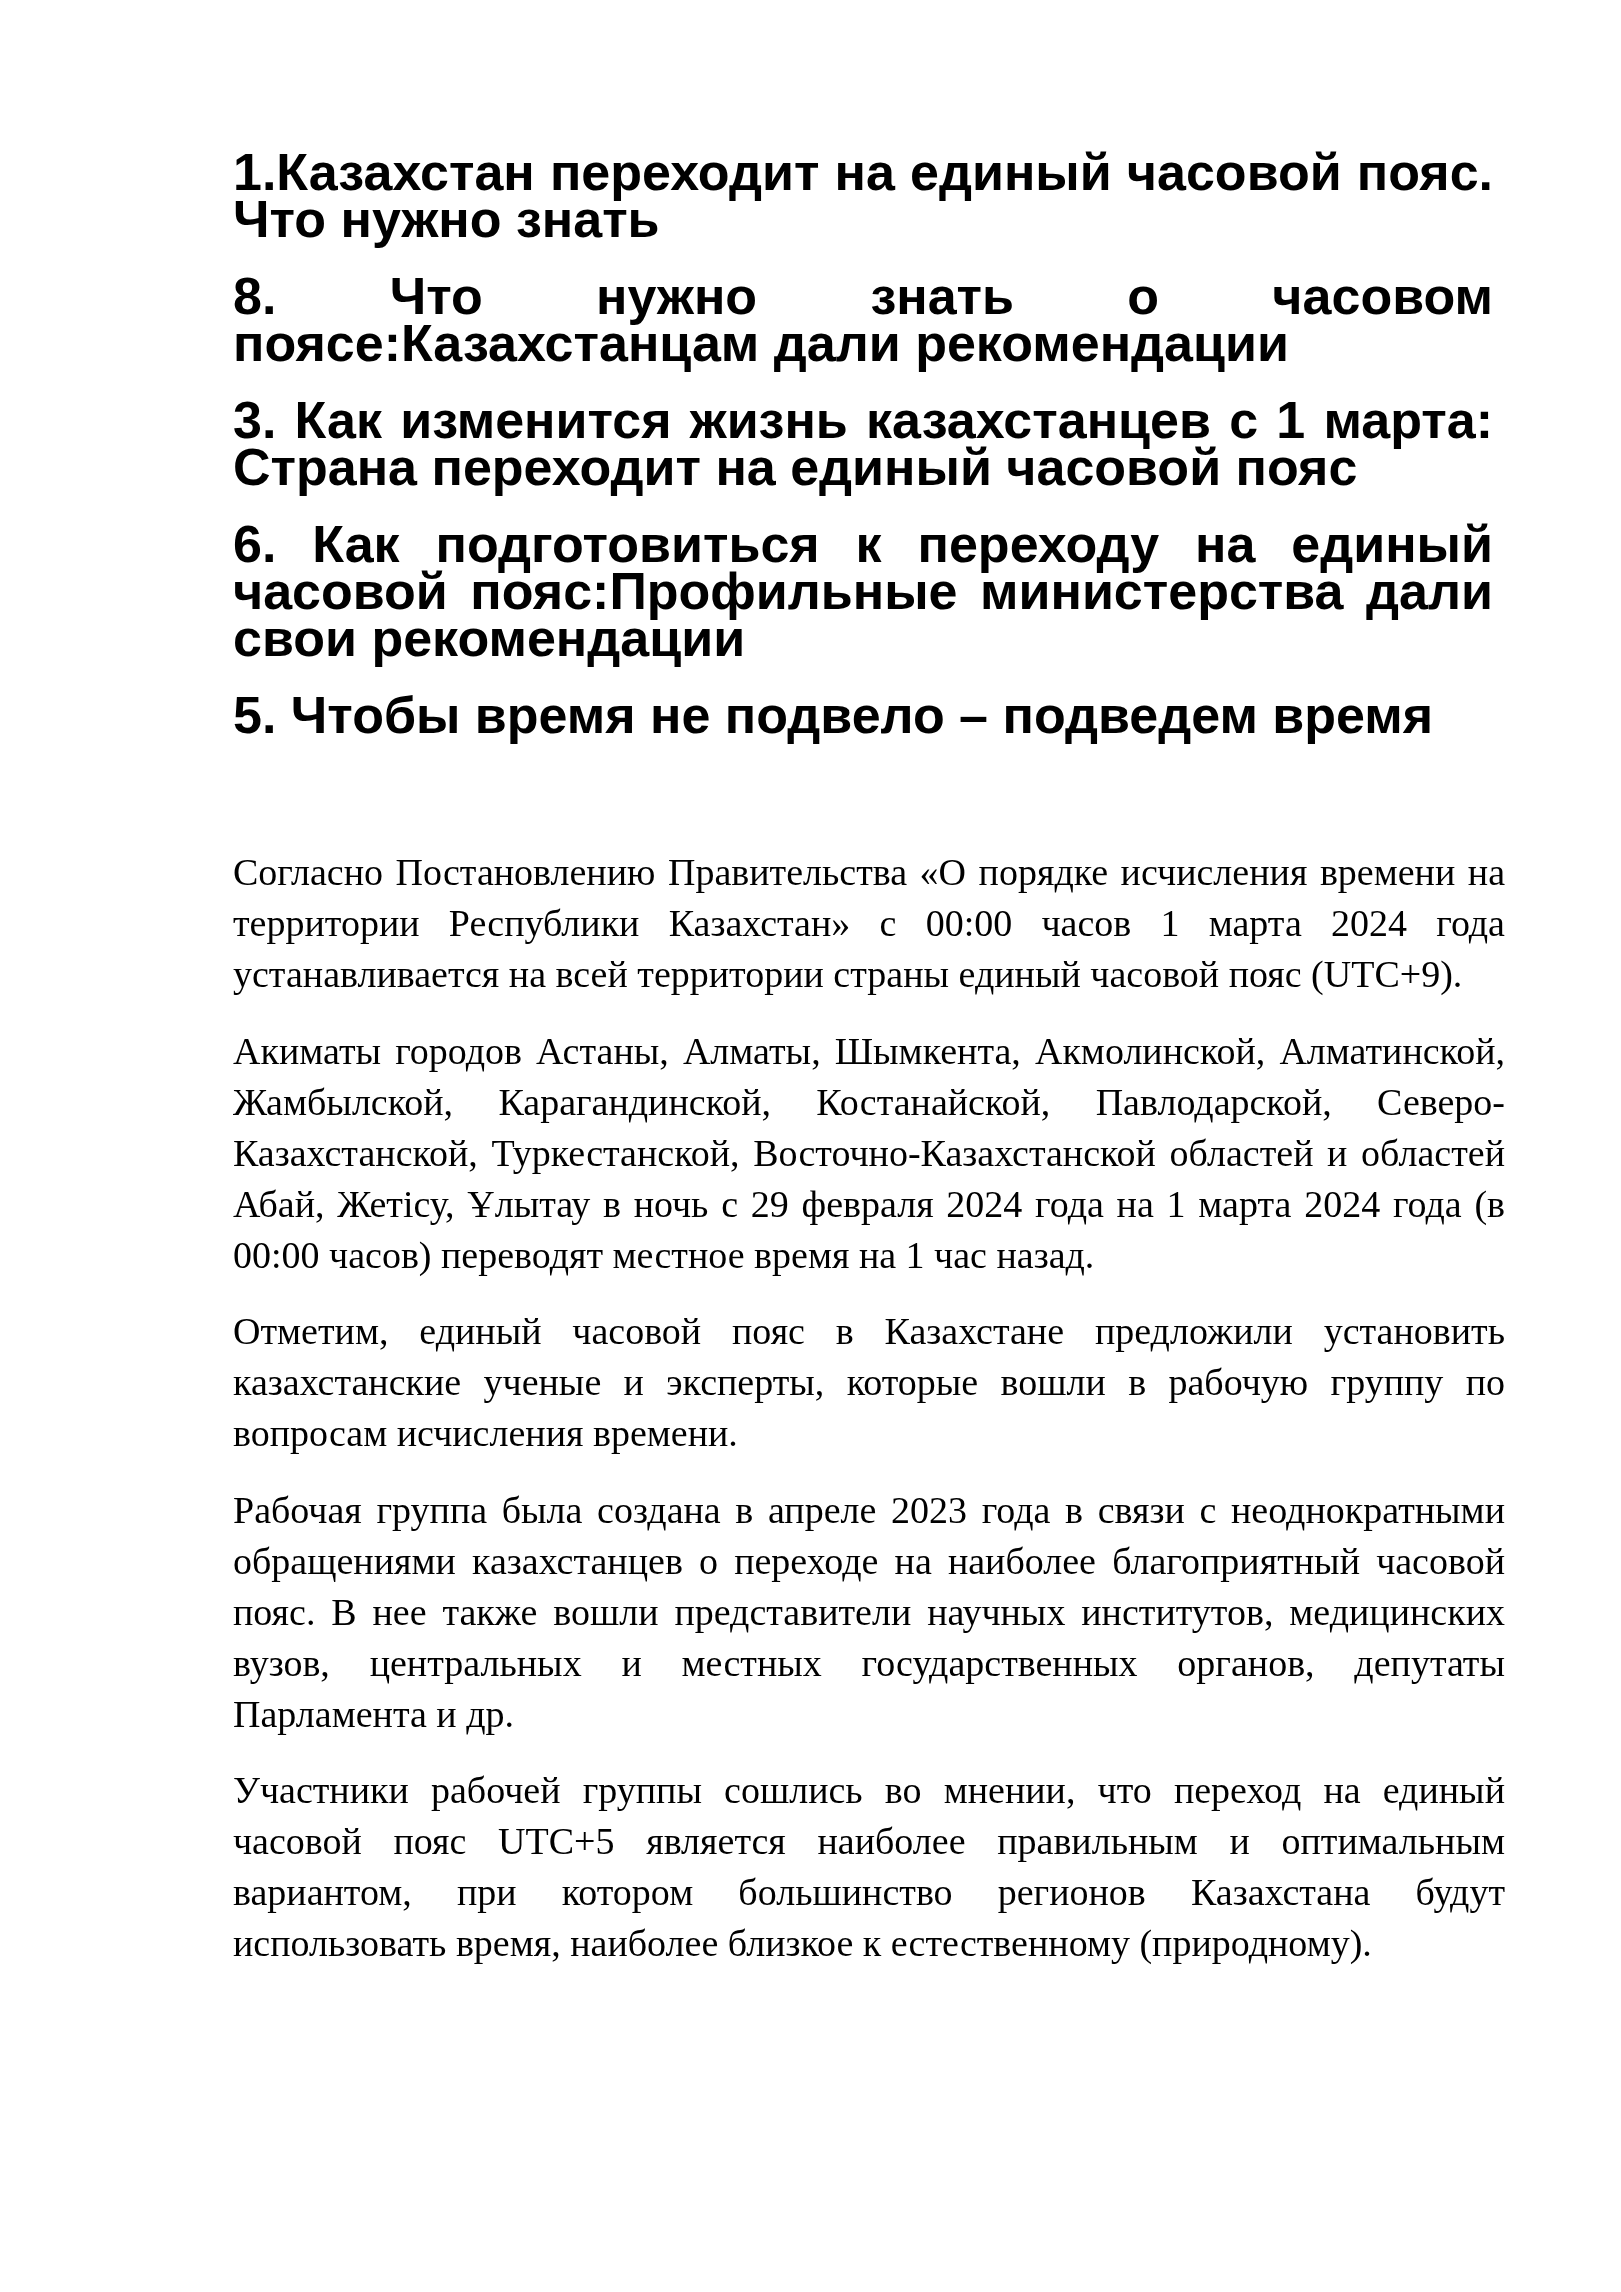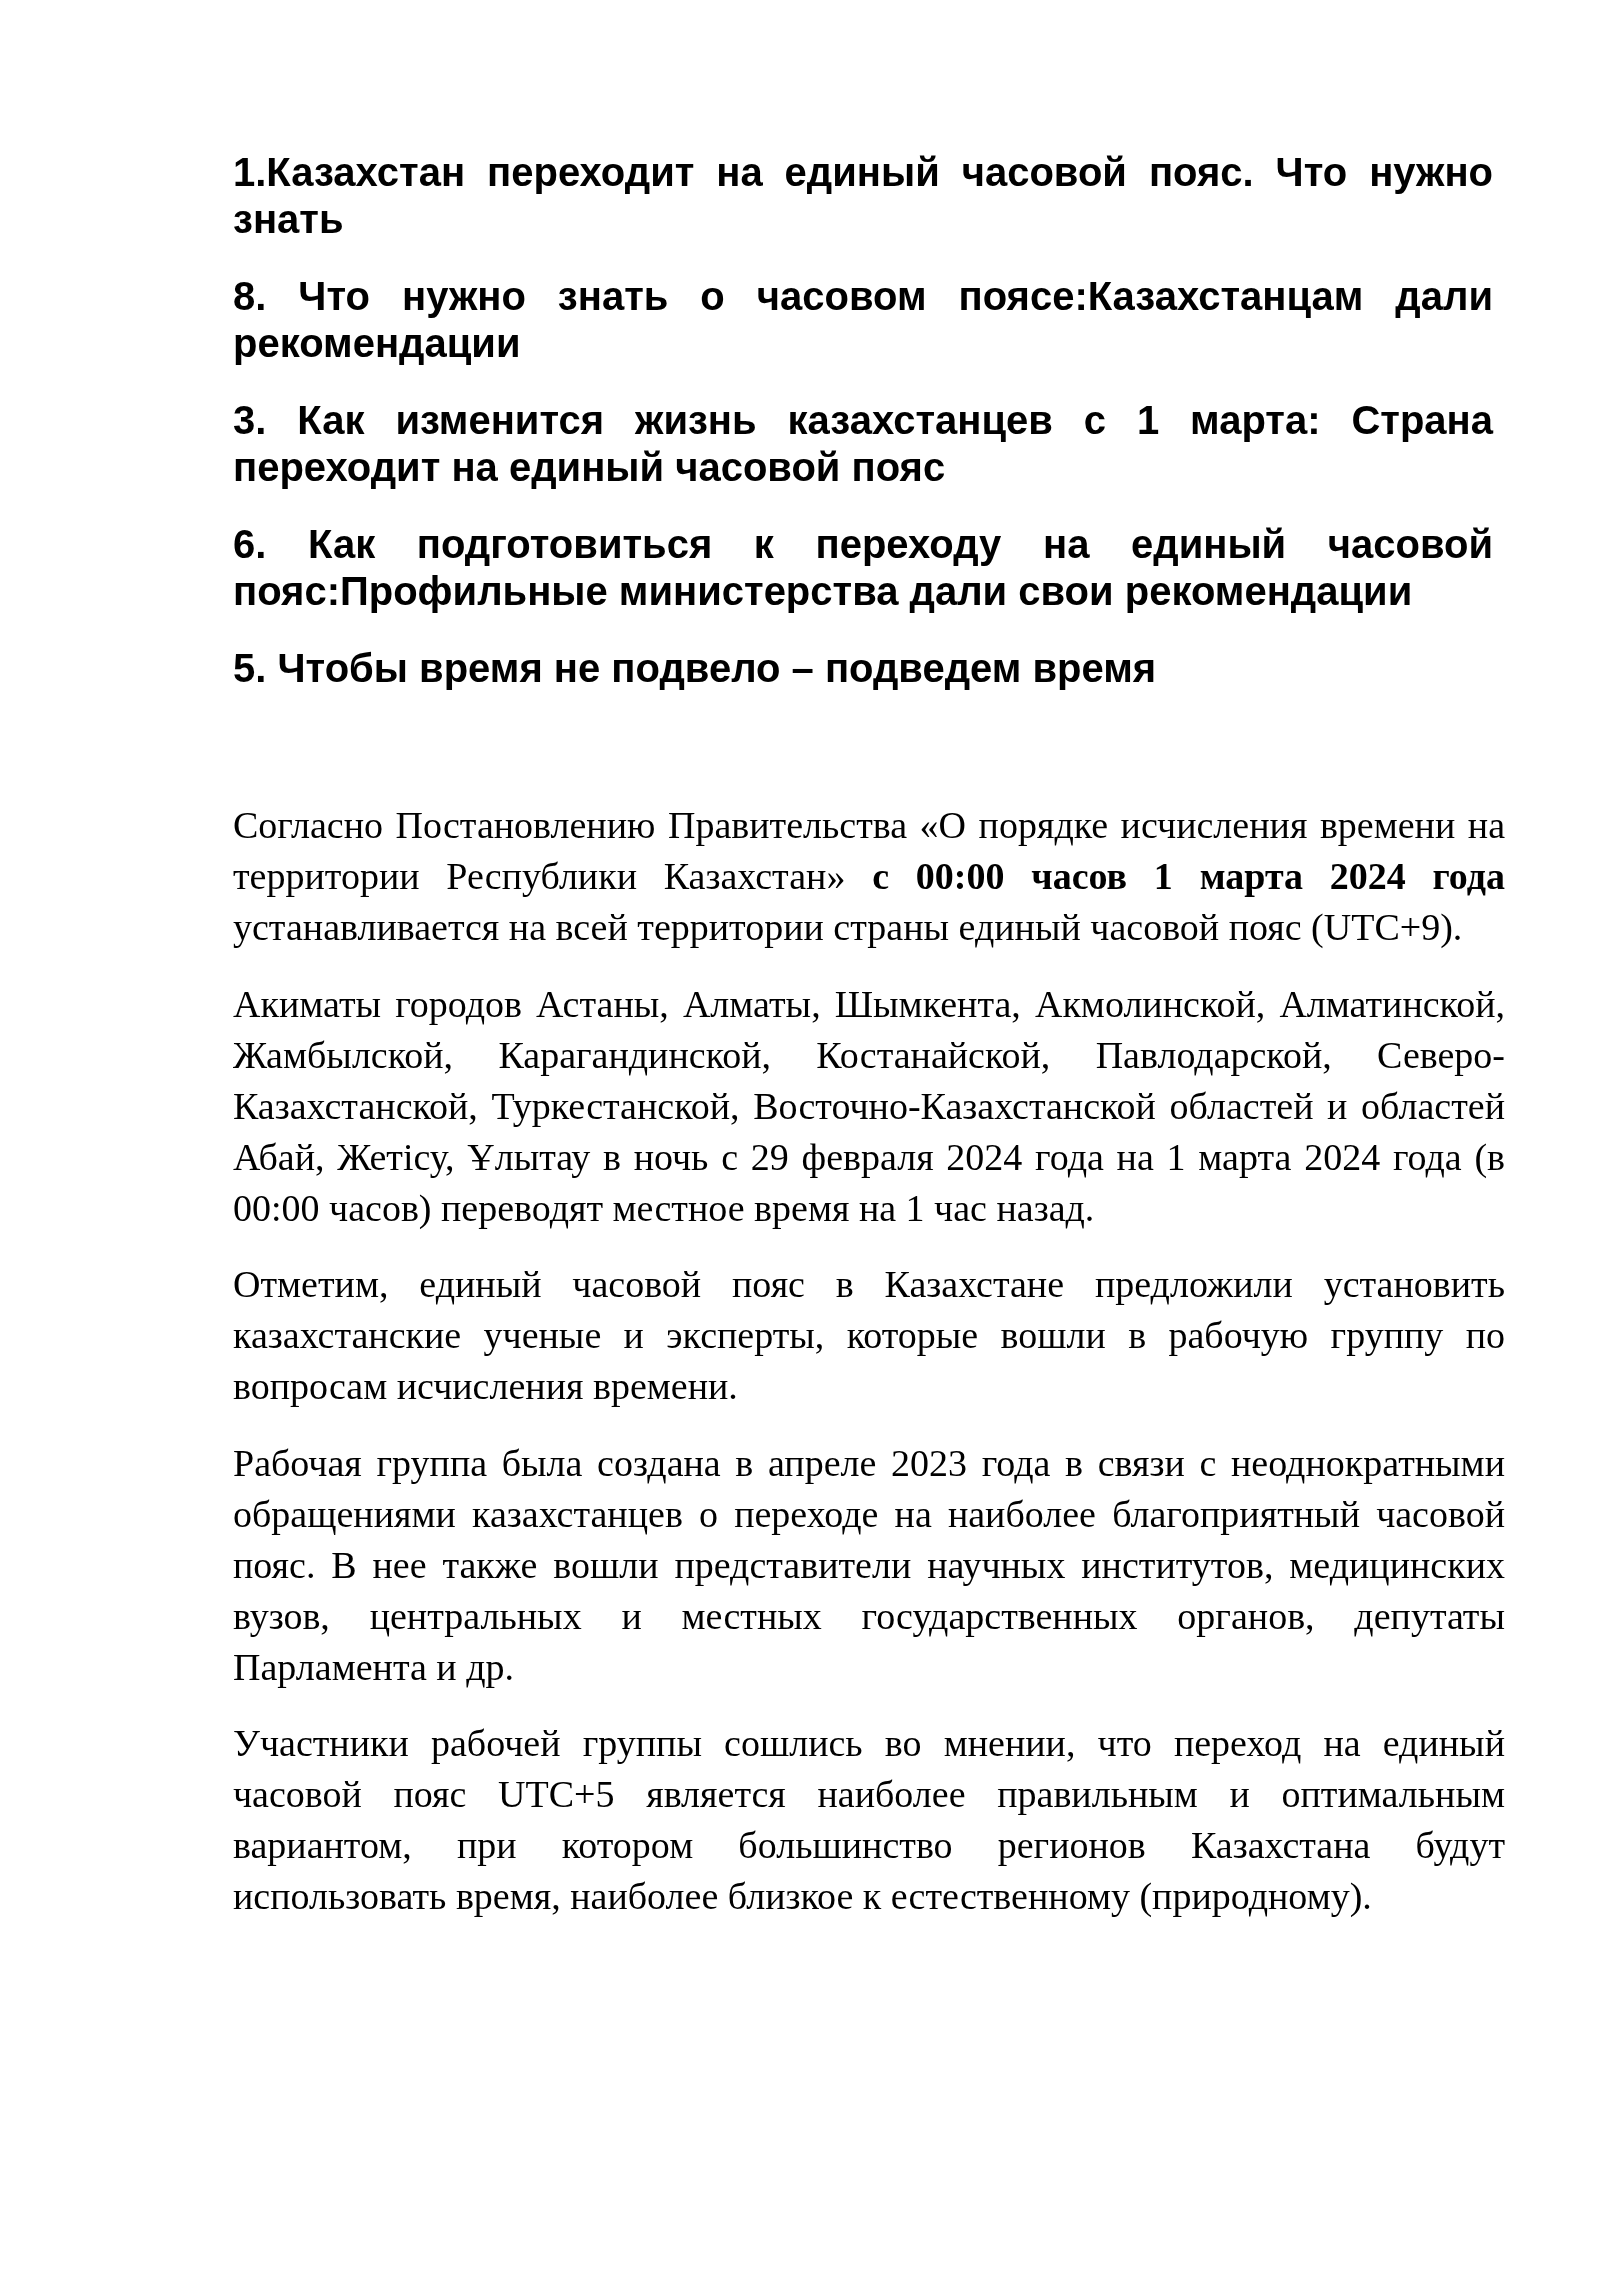--- a/index.html
+++ b/index.html
@@ -15,40 +15,40 @@
     box-sizing: border-box;
     padding: 149px 116px 0 233px;
     overflow: hidden;
   }
   .content {
     width: 100%;
   }
   .headline {
     font-family: "Liberation Sans", "DejaVu Sans", sans-serif;
     font-weight: 700;
-    font-size: 40px;
+    font-size: 52px;
     line-height: 47px;
     color: #000000;
     text-align: justify;
     margin: 0 12px 30px 0;
   }
   .section-gap {
     height: 78px;
   }
   .body-par {
     font-family: "Liberation Serif", "DejaVu Serif", serif;
     font-weight: 400;
     font-size: 38px;
     line-height: 51px;
     color: #000000;
     text-align: justify;
     margin: 0 0 25.5px 0;
   }
   .body-par strong {
-    font-weight: 700;
+    font-weight: 400;
   }
 </style>
 </head>
 <body>
 
 <div class="page">
   <div class="content">
 
     <p class="headline">1.Казахстан переходит на единый часовой пояс. Что нужно знать</p>
     <p class="headline">8. Что нужно знать о часовом поясе:Казахстанцам дали рекомендации</p>

